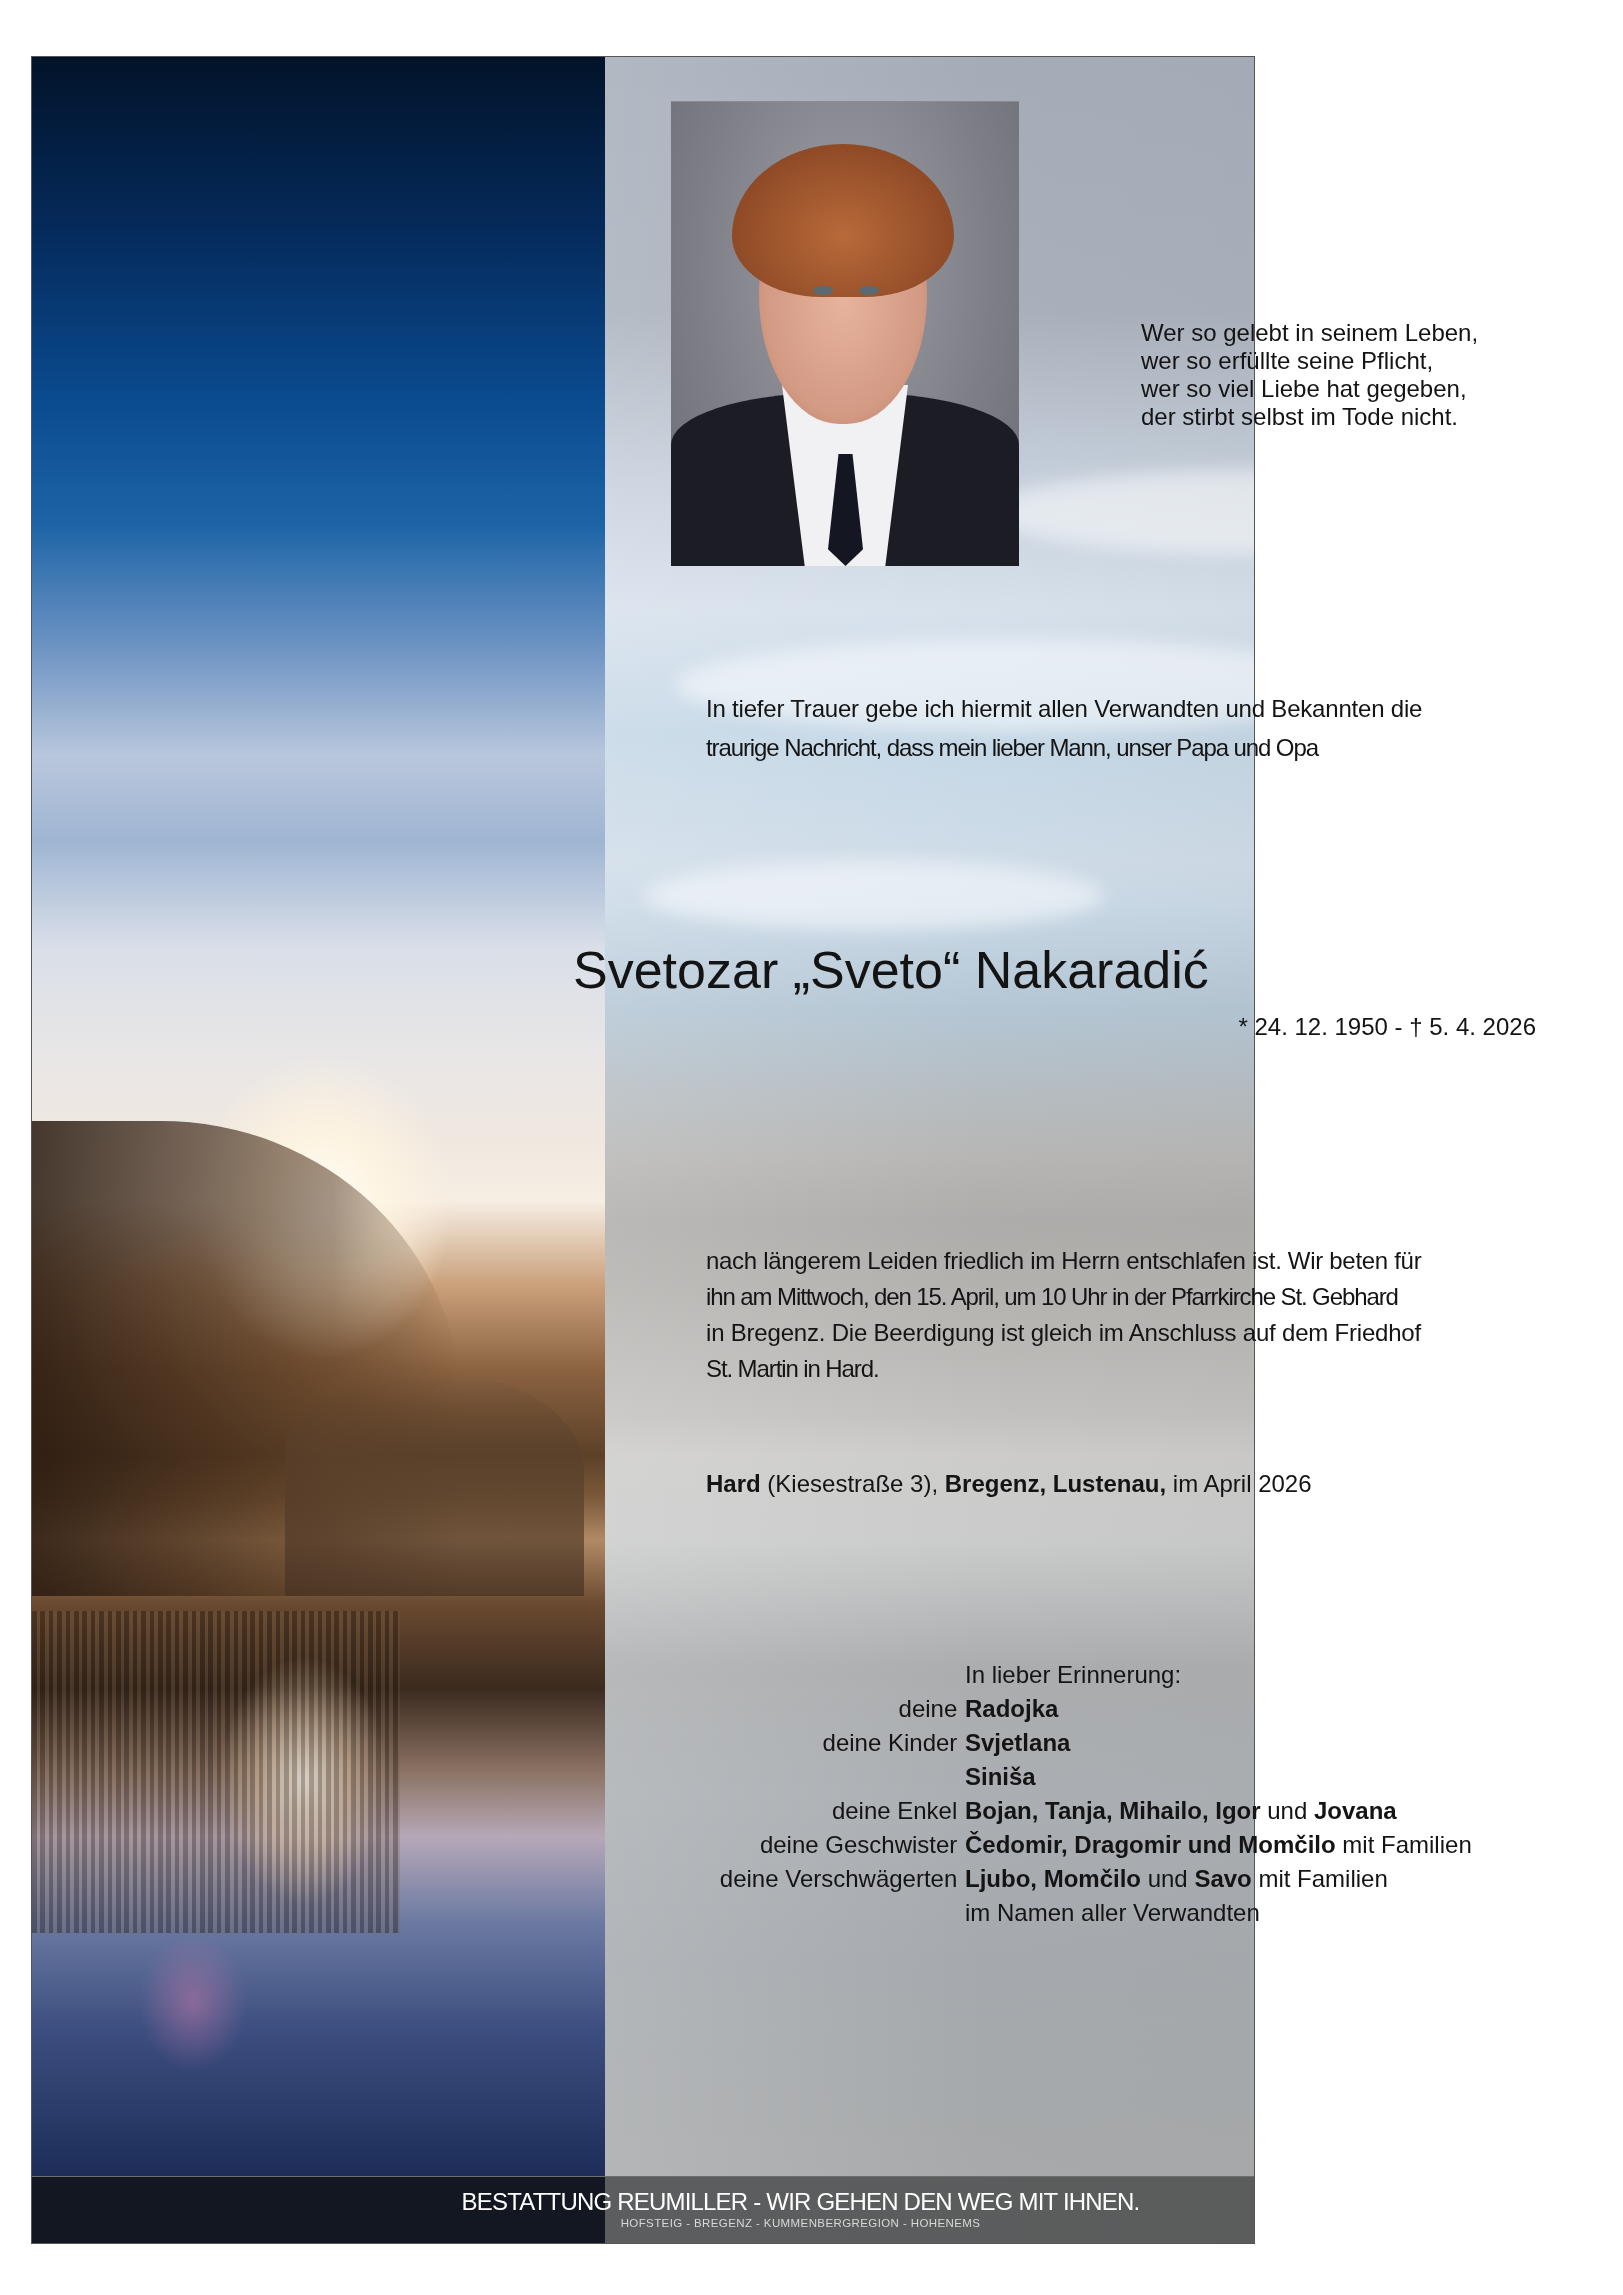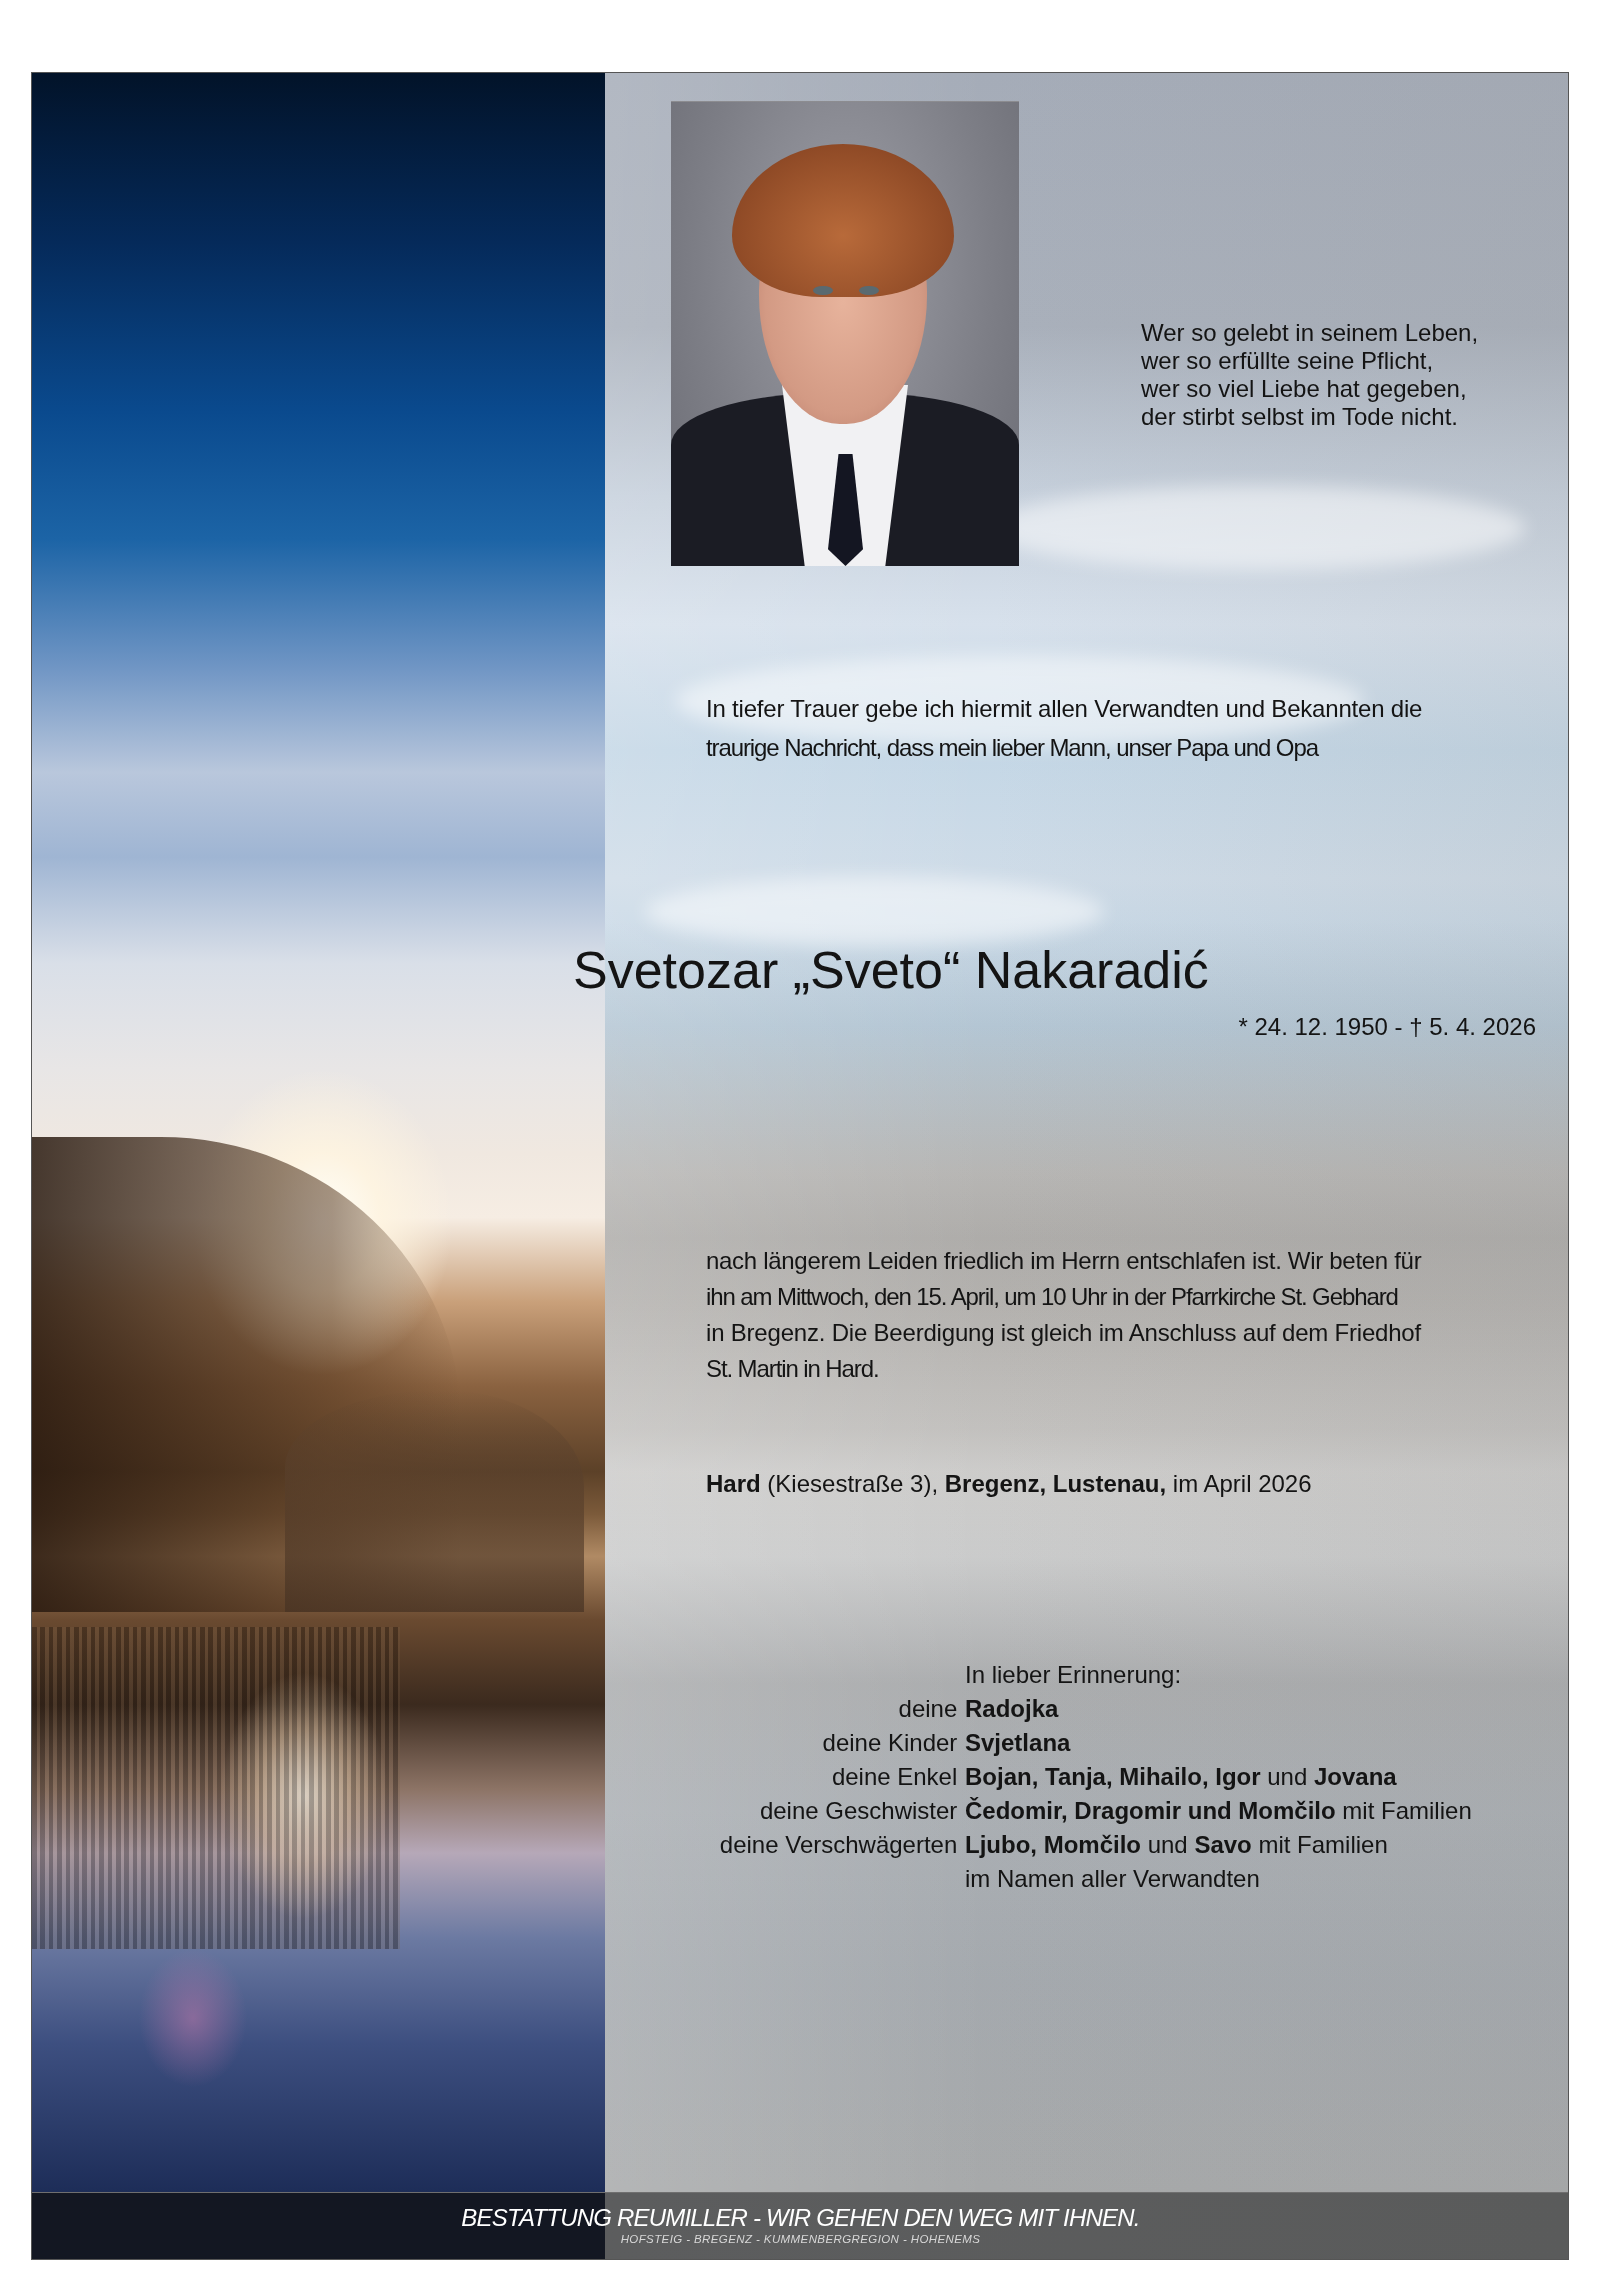--- a/index.html
+++ b/index.html
@@ -1,20 +1,20 @@
 <!DOCTYPE html>
 <html style="font-size:12.3px"><head>
 <meta charset="utf-8">
 <style>
   html, body { margin:0; padding:0; background:#ffffff; }
   body { width:1624px; height:2295px; position:relative; overflow:hidden;
          font-family:"Liberation Sans", sans-serif; color:#111; }
 
-  .card { position:absolute; left:31px; top:72px; width:1538px; height:2188px;
-          border:1.5px solid #555; box-sizing:border-box; overflow:hidden;font-style:italic; }
+  .card { position:absolute; left:31px; top:56px; width:1224px; height:2188px;
+          border:1.5px solid #555; box-sizing:border-box; overflow:hidden; }
 
   
   .left-photo { position:absolute; left:0; top:0; width:573px; height:2119px;
     background:
       radial-gradient(ellipse 130px 153px at 291px 1149px, rgba(255,255,250,0.98), rgba(255,245,225,0.85) 45%, rgba(255,235,210,0) 100%),
       radial-gradient(ellipse 84px 123px at 272px 1723px, rgba(255,250,240,0.95), rgba(255,230,200,0.5) 55%, rgba(255,220,190,0) 100%),
       radial-gradient(ellipse 54px 69px at 161px 1945px, rgba(190,120,170,0.55), rgba(190,120,170,0) 100%),
       linear-gradient(180deg,
         #021329 0%, #052a5a 8%, #0a4a8e 16%, #1c64a6 22%,
         #6f95c4 28%, #b9c7dc 33%, #9fb5d3 37%, #d9dfe8 42%,
@@ -162,20 +162,24 @@
   </div>
   <div class="m-row">
     <span class="m-label">deine</span>
     <span class="m-names"><span class="bold">Radojka</span></span>
   </div>
   <div class="m-row">
     <span class="m-label">deine Kinder</span>
     <span class="m-names"><span class="bold">Svjetlana</span></span>
   </div>
   <div class="m-row">
+    <span class="m-label"></span>
+    <span class="m-names"><span class="bold">Siniša</span></span>
+  </div>
+  <div class="m-row">
     <span class="m-label">deine Enkel</span>
     <span class="m-names" style="white-space:pre;"><span class="bold">Bojan, Tanja, Mihailo, Igor</span><span> und </span><span class="bold">Jovana</span></span>
   </div>
   <div class="m-row">
     <span class="m-label">deine Geschwister</span>
     <span class="m-names" style="white-space:pre;"><span class="bold">Čedomir, Dragomir und Momčilo</span><span> mit Familien</span></span>
   </div>
   <div class="m-row">
     <span class="m-label">deine Verschwägerten</span>
     <span class="m-names" style="white-space:pre;"><span class="bold">Ljubo, Momčilo</span><span> und </span><span class="bold">Savo</span><span> mit Familien</span></span>

